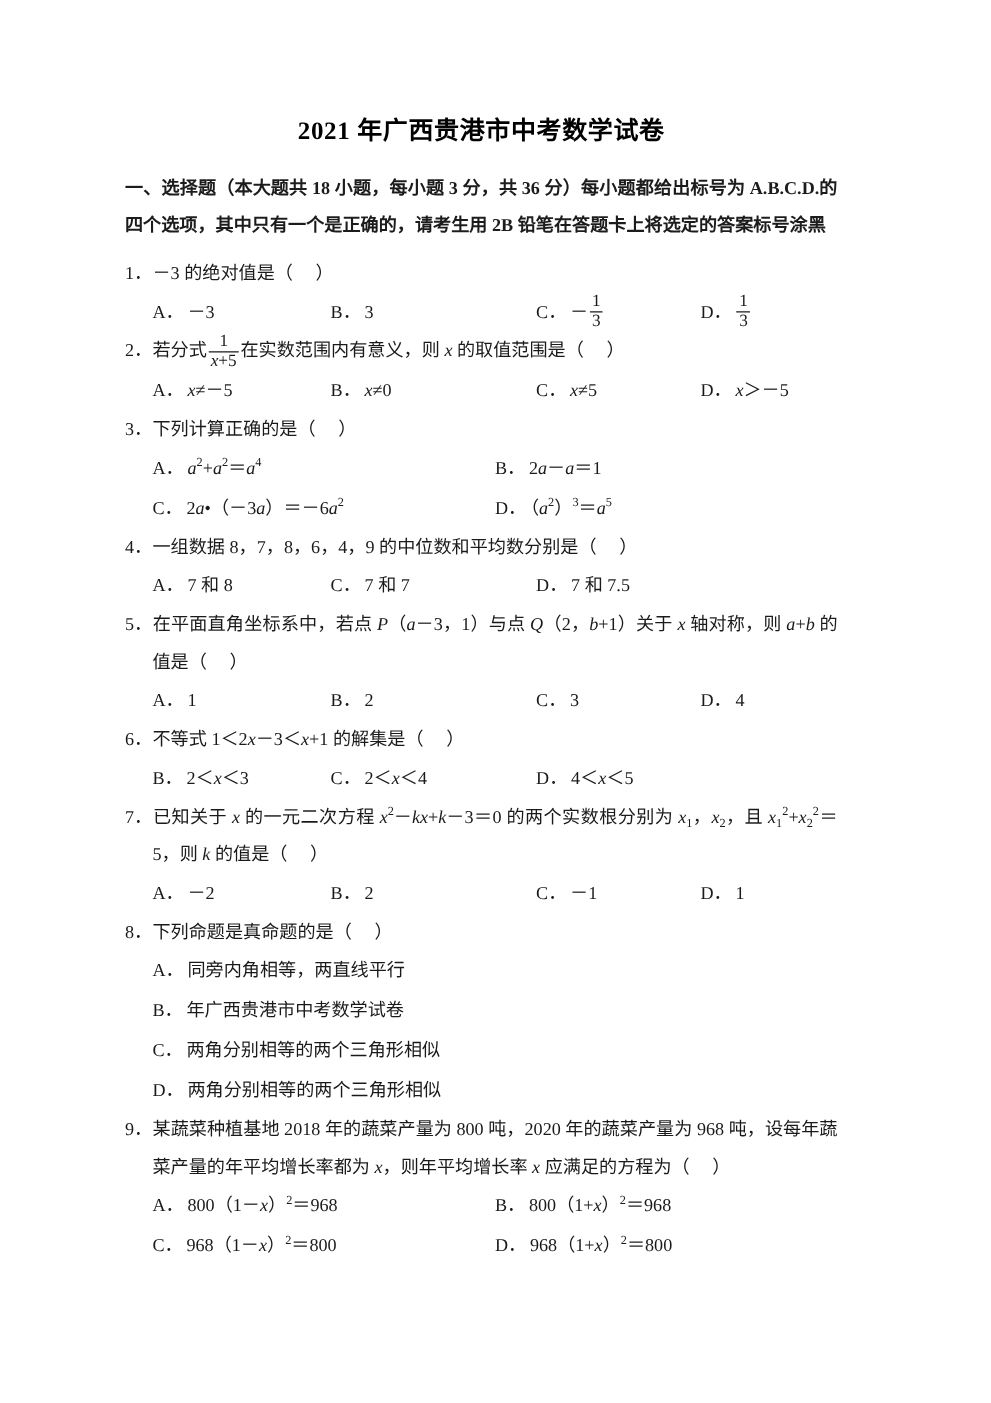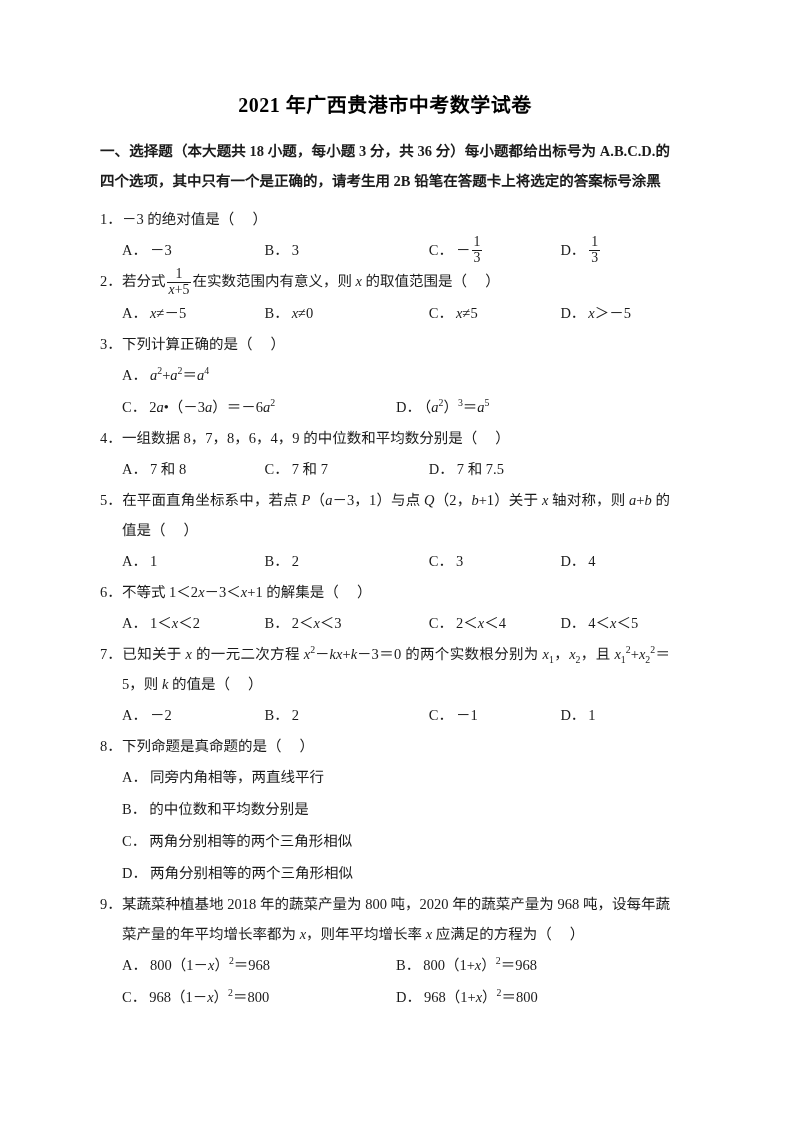--- a/index.html
+++ b/index.html
@@ -178,20 +178,21 @@
       </div>
     </div>
 
     <div class="question">
       <p class="q-stem">
         <span class="q-num">3．</span><span>下列计算正确的是（&nbsp;&nbsp;&nbsp;&nbsp;&nbsp;）</span>
       </p>
       <div class="options">
         <div class="opt-row cols2">
           <span class="opt"><span class="lbl">A．</span><span class="mi">a</span><sup>2</sup>+<span class="mi">a</span><sup>2</sup>＝<span class="mi">a</span><sup>4</sup></span>
+          <span class="opt"><span class="lbl">B．</span>2<span class="mi">a</span>－<span class="mi">a</span>＝1</span>
         </div>
         <div class="opt-row cols2">
           <span class="opt"><span class="lbl">C．</span>2<span class="mi">a</span>•（－3<span class="mi">a</span>）＝－6<span class="mi">a</span><sup>2</sup></span>
           <span class="opt"><span class="lbl">D．</span>（<span class="mi">a</span><sup>2</sup>）<sup>3</sup>＝<span class="mi">a</span><sup>5</sup></span>
         </div>
       </div>
     </div>
 
     <div class="question">
       <p class="q-stem">
@@ -219,21 +220,20 @@
         </div>
       </div>
     </div>
 
     <div class="question">
       <p class="q-stem">
         <span class="q-num">6．</span><span>不等式 1＜2<span class="mi">x</span>－3＜<span class="mi">x</span>+1 的解集是（&nbsp;&nbsp;&nbsp;&nbsp;&nbsp;）</span>
       </p>
       <div class="options">
         <div class="opt-row cols4">
-          <span class="opt"><span class="lbl">A．</span>1＜<span class="mi">x</span>＜2</span>
           <span class="opt"><span class="lbl">B．</span>2＜<span class="mi">x</span>＜3</span>
           <span class="opt"><span class="lbl">C．</span>2＜<span class="mi">x</span>＜4</span>
           <span class="opt"><span class="lbl">D．</span>4＜<span class="mi">x</span>＜5</span>
         </div>
       </div>
     </div>
 
     <div class="question">
       <p class="q-stem">
         <span class="q-num">7．</span><span>已知关于 <span class="mi">x</span> 的一元二次方程 <span class="mi">x</span><sup>2</sup>－<span class="mi">kx</span>+<span class="mi">k</span>－3＝0 的两个实数根分别为 <span class="mi">x</span><sub>1</sub>，<span class="mi">x</span><sub>2</sub>，且 <span class="mi">x</span><sub>1</sub><sup>2</sup>+<span class="mi">x</span><sub>2</sub><sup>2</sup>＝5，则 <span class="mi">k</span> 的值是（&nbsp;&nbsp;&nbsp;&nbsp;&nbsp;）</span>
@@ -250,21 +250,21 @@
 
     <div class="question">
       <p class="q-stem">
         <span class="q-num">8．</span><span>下列命题是真命题的是（&nbsp;&nbsp;&nbsp;&nbsp;&nbsp;）</span>
       </p>
       <div class="options">
         <div class="opt-row cols1">
           <span class="opt"><span class="lbl">A．</span><span>同旁内角相等，两直线平行</span></span>
         </div>
         <div class="opt-row cols1">
-          <span class="opt"><span class="lbl">B．</span><span>的中位数和平均数分别是</span></span>
+          <span class="opt"><span class="lbl">B．</span><span>年广西贵港市中考数学试卷</span></span>
         </div>
         <div class="opt-row cols1">
           <span class="opt"><span class="lbl">C．</span><span>两角分别相等的两个三角形相似</span></span>
         </div>
         <div class="opt-row cols1">
           <span class="opt"><span class="lbl">D．</span><span>两角分别相等的两个三角形相似</span></span>
         </div>
       </div>
     </div>
 

